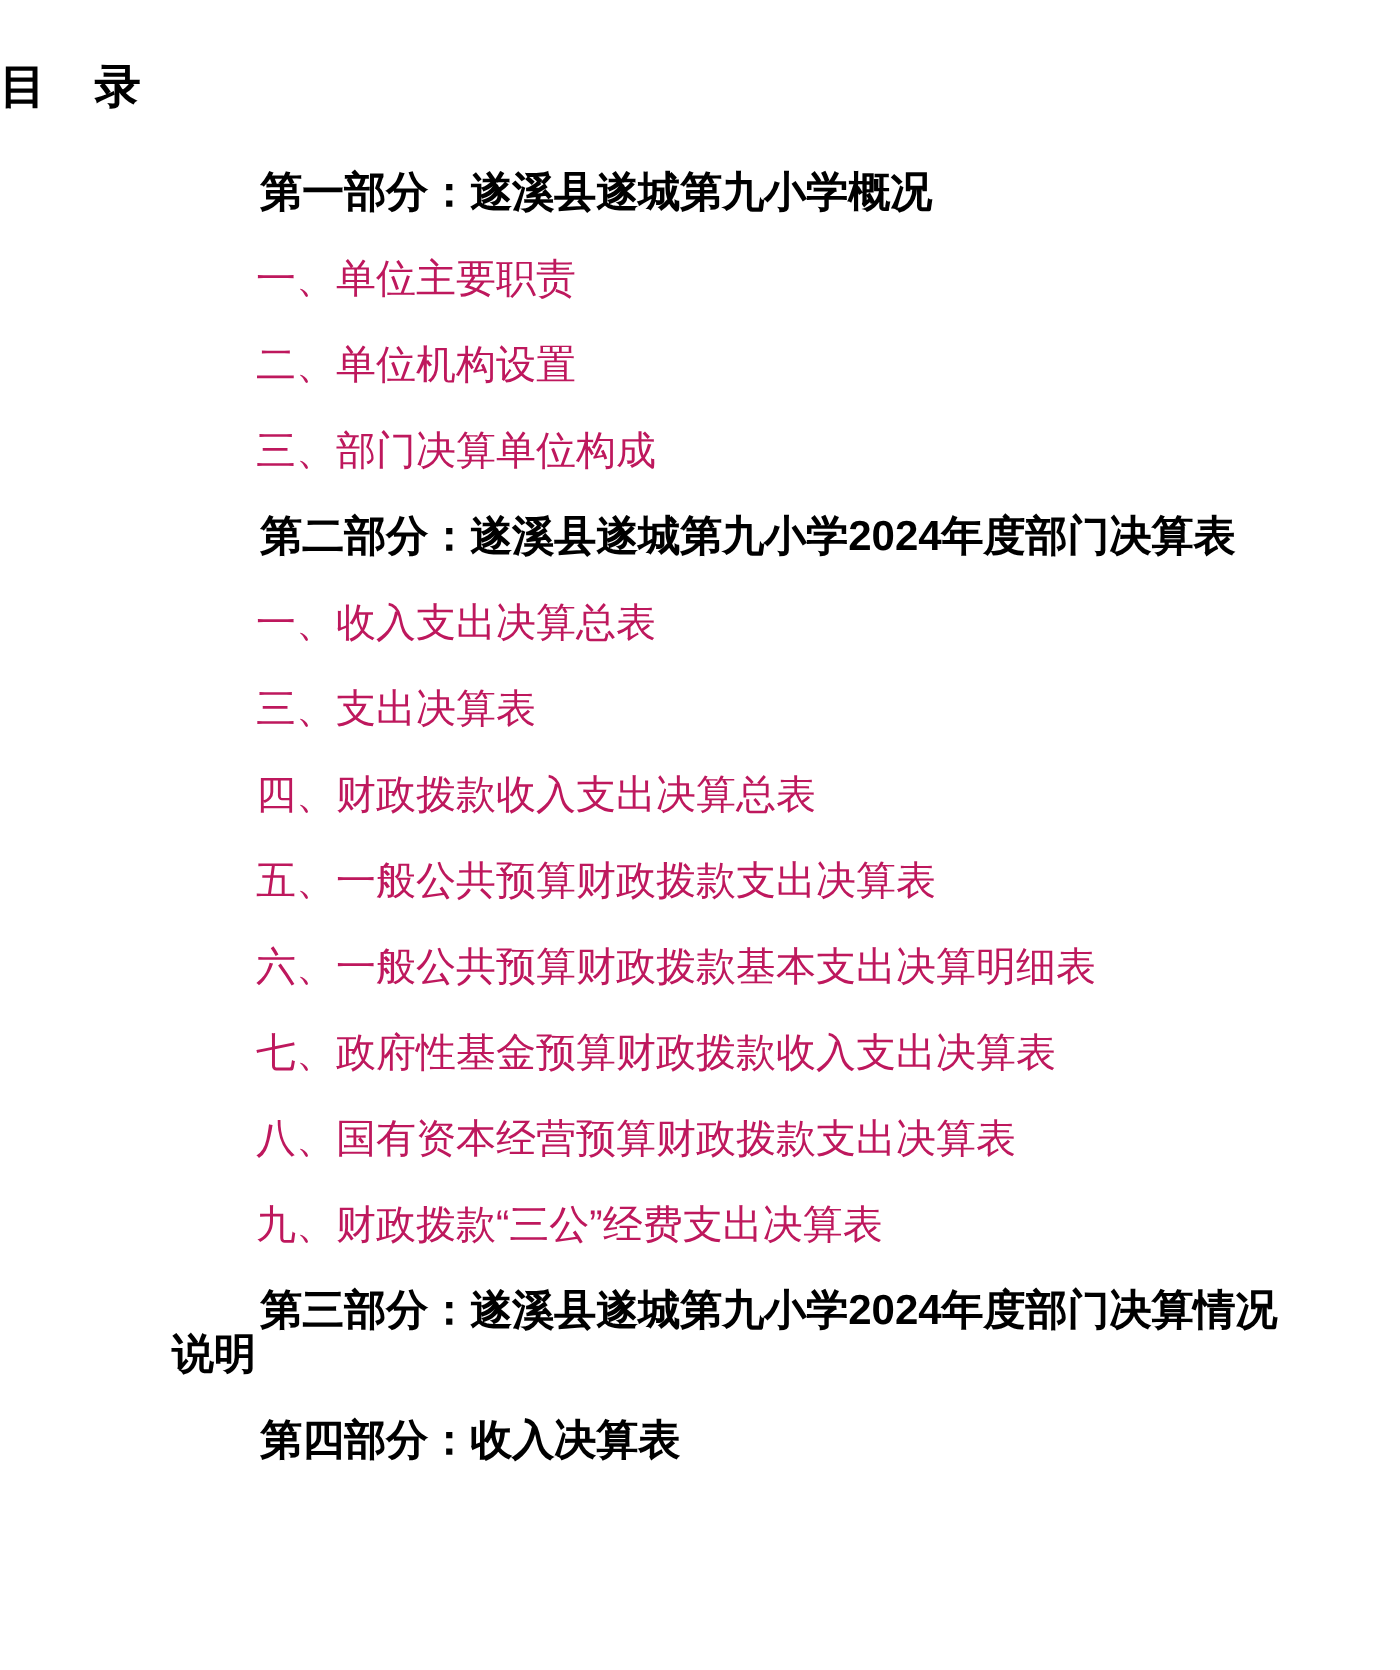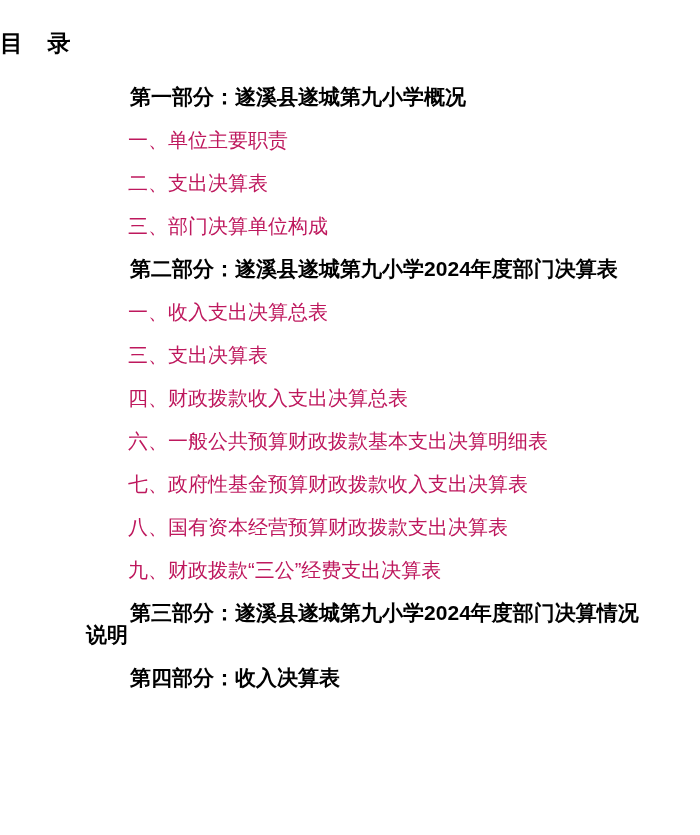--- a/index.html
+++ b/index.html
@@ -58,33 +58,34 @@
 <div class="doc-page">
 
   <h1 class="doc-title">目 录</h1>
 
   <div class="toc-body">
 
     <p class="entry heading">第一部分：遂溪县遂城第九小学概况</p>
 
     <p class="entry item">一、单位主要职责</p>
 
-    <p class="entry item">二、支出决算表</p>
+    <p class="entry item">二、单位机构设置</p>
 
     <p class="entry item">三、部门决算单位构成</p>
 
     <p class="entry heading">第二部分：遂溪县遂城第九小学2024年度部门决算表</p>
 
     <p class="entry item">一、收入支出决算总表</p>
 
 
     <p class="entry item">三、支出决算表</p>
 
     <p class="entry item">四、财政拨款收入支出决算总表</p>
 
+    <p class="entry item">五、一般公共预算财政拨款支出决算表</p>
 
     <p class="entry item">六、一般公共预算财政拨款基本支出决算明细表</p>
 
     <p class="entry item">七、政府性基金预算财政拨款收入支出决算表</p>
 
     <p class="entry item">八、国有资本经营预算财政拨款支出决算表</p>
 
     <p class="entry item">九、财政拨款“三公”经费支出决算表</p>
 
     <p class="entry heading">第三部分：遂溪县遂城第九小学2024年度部门决算情况说明</p>

